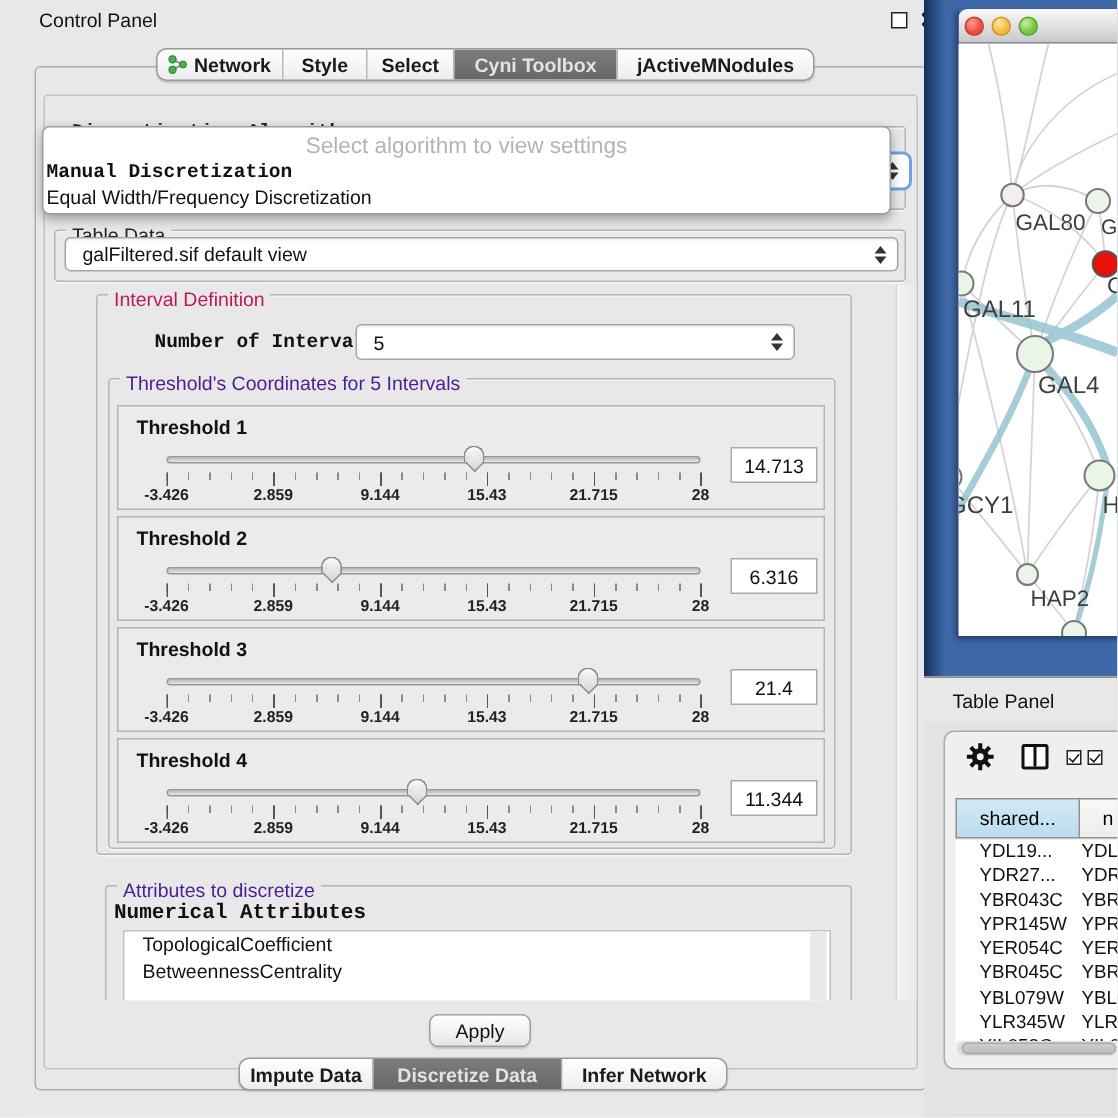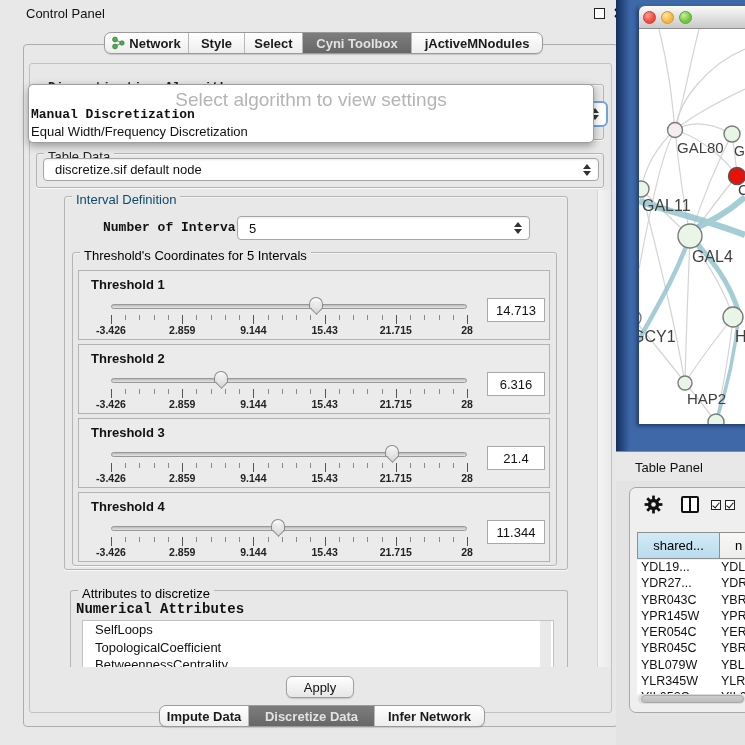--- a/index.html
+++ b/index.html
@@ -34,21 +34,21 @@
   
   .combo { position:absolute; background:#fff; border:1px solid #a6a6a6; border-radius:4px; box-shadow:inset 0 1px 2px rgba(0,0,0,.08); display:flex; align-items:center; font-size:13px; color:#111; }
   .combo .val { padding-left:11px; }
   .stepper { position:absolute; right:7px; top:50%; transform:translateY(-50%); display:flex; flex-direction:column; gap:2px; }
   .stepper i { width:0; height:0; border-left:4px solid transparent; border-right:4px solid transparent; }
   .stepper .up { border-bottom:5px solid #333; }
   .stepper .dn { border-top:5px solid #333; }
 
   
   #alg-popup { position:absolute; left:12px; top:84px; width:566px; height:59px; background:#fff; border:1px solid #9e9e9e; border-radius:5px; box-shadow:0 3px 8px rgba(0,0,0,.35); z-index:30; padding-top:4px; }
-  #alg-popup .hint { text-align:center; color:#b4b4b4; font-size:19px; height:18px; }
+  #alg-popup .hint { text-align:center; color:#b4b4b4; font-size:15px; height:18px; }
   #alg-popup .item { font-size:13px; color:#111; padding-left:2px; height:17px; }
   #alg-popup .item.bold { font-weight:bold; }
   .focus-combo { position:absolute; left:566px; top:101px; width:26px; height:26px; background:#fff; border:2px solid #6fa3e0; border-radius:6px; z-index:5; }
 
   
   .thr-box { position:absolute; left:62px; width:472px; height:70px; background:#ebebeb; border:1px solid #b3b3b3; }
   .thr-label { position:absolute; left:12px; top:6px; font-size:13px; font-weight:bold; color:#111; }
   .track { position:absolute; left:32px; top:33px; width:356px; height:5px; background:linear-gradient(#b9b9b9,#e6e6e6); border:1px solid #989898; border-radius:3px; }
   .thumb { position:absolute; top:26px; width:14px; height:18px; z-index:3; }
   .thumb-top { position:absolute; left:0; top:0; width:14px; height:11px; background:linear-gradient(#fdfdfd,#d9d9d9); border:1px solid #8a8a8a; border-bottom:none; border-radius:7px 7px 0 0; }
@@ -92,28 +92,28 @@
   .cb { position:absolute; top:10px; width:10px; height:10px; border:1.5px solid #222; background:#fff; }
   .cb::after { content:""; position:absolute; left:2px; top:0px; width:3px; height:6px; border:solid #111; border-width:0 1.5px 1.5px 0; transform:rotate(40deg); }
   .cb.c1 { left:82px; } .cb.c2 { left:96px; }
 
   .tp-header { position:absolute; left:21px; top:532px; height:27px; display:flex; font-size:13px; }
   .tp-header .h { border:1px solid #8f8f8f; display:flex; align-items:center; }
   .tp-header .h1 { width:83px; background:linear-gradient(#d3eaf6,#b9dcee); justify-content:center; }
   .tp-header .h2 { width:45px; background:linear-gradient(#f8f8f6,#ededeb); border-left:none; padding-left:15px; }
   .tp-rows { position:absolute; left:21px; top:560px; width:112px; height:134px; background:#fff; overflow:hidden; }
   .tp-row { display:flex; height:16.3px; font-size:12.5px; color:#111; }
-  .tp-row .c0 { width:84px; padding-left:4px; white-space:nowrap; }
+  .tp-row .c0 { width:84px; padding-left:16px; white-space:nowrap; }
   .tp-row .c1 { width:28px; white-space:nowrap; overflow:hidden; }
   .h-scroll { position:absolute; left:22px; top:694px; width:107px; height:10px; background:#dcdcdc; border-radius:5px; }
   .h-thumb { position:absolute; left:25px; top:695px; width:103px; height:8px; background:linear-gradient(#cdcdcd,#bcbcbc); border:1px solid #a9a9a9; border-radius:4px; }
 
   .bold { font-weight:bold;font-family:Liberation Mono, monospace; }
-  .green-t { color:#0c4a6e; }
-  .blue-t { color:#000000; }
+  .green-t { color:#be185d; }
+  .blue-t { color:#4c1d95; }
   svg text { font-family:"Liberation Sans","DejaVu Sans",sans-serif; }
 </style>
 </head>
 <body>
 
 <div id="root">
 
   <div id="left">
     <div class="panel-title">Control Panel</div>
     <div class="float-btn"></div>
@@ -158,21 +158,21 @@
 
     <div id="alg-popup">
       <div class="hint">Select algorithm to view settings</div>
       <div class="item bold">Manual Discretization</div>
       <div class="item">Equal Width/Frequency Discretization</div>
     </div>
 
     <div class="group" style="left:20px; top:153px; width:568px; height:35px;"></div>
     <div class="group-label" style="left:28px; top:146px; color:#222;">Table Data</div>
     <div class="combo" style="left:27px; top:158px; width:556px; height:23px;">
-      <span class="val">discretize.sif default node</span>
+      <span class="val">galFiltered.sif default view</span>
       <span class="stepper">
           <i class="up"></i>
           <i class="dn"></i>
         </span>
     </div>
 
     <div class="group" style="left:48px; top:196px; width:504px; height:374px;"></div>
     <div class="group-label green-t" style="left:56px; top:189px;">Interval Definition</div>
 
     <div class="bold" style="position:absolute; left:87px; top:220px; font-size:13px; color:#111;">Number of Intervals</div>
@@ -265,21 +265,20 @@
             <span style="left: 388px;">28</span>
           </div>
     <input class="thr-value" readonly="" value="11.344" style="">
   </div>
 </div>
 
     <div style="position:absolute; left:54px; top:590px; width:498px; height:77px; border:1px solid #b5b5b5; border-bottom:none; border-radius:3px 3px 0 0;"></div>
     <div class="group-label blue-t" style="left:62px; top:583px;">Attributes to discretize</div>
     <div class="bold" style="position:absolute; left:60px; top:601px; font-size:14px; color:#111;">Numerical Attributes</div>
     <div id="attr-list">
-        <div class="li">SelfLoops</div>
         <div class="li">TopologicalCoefficient</div>
         <div class="li">BetweennessCentrality</div>
       </div>
     <div class="attr-scroll"></div>
 
     <div class="v-scroll"></div>
 
     <div class="apply-btn">Apply</div>
 
     <div class="seg-strip" id="bottom-tabs">

